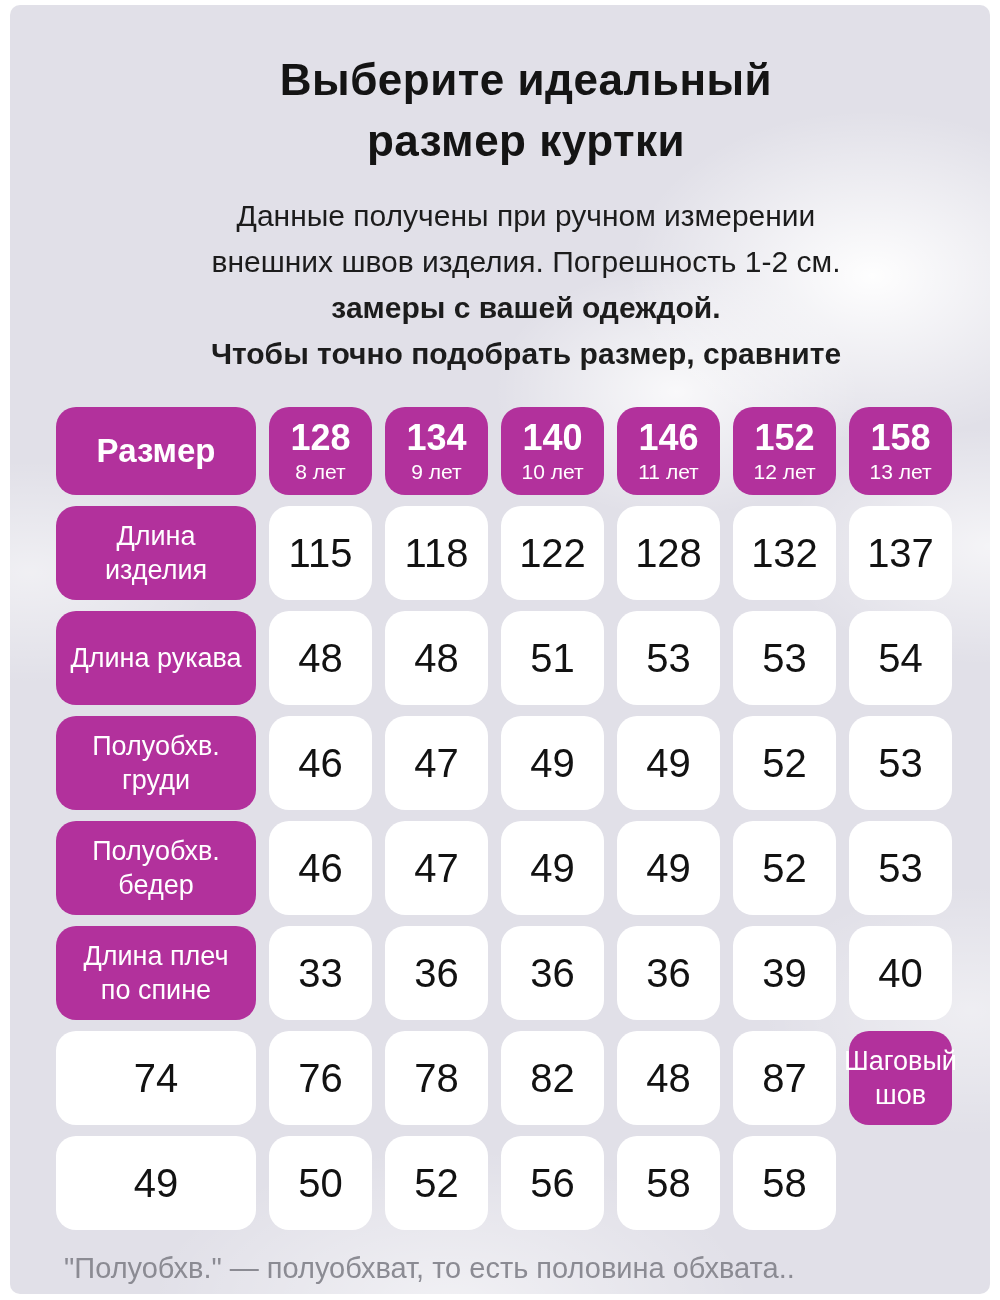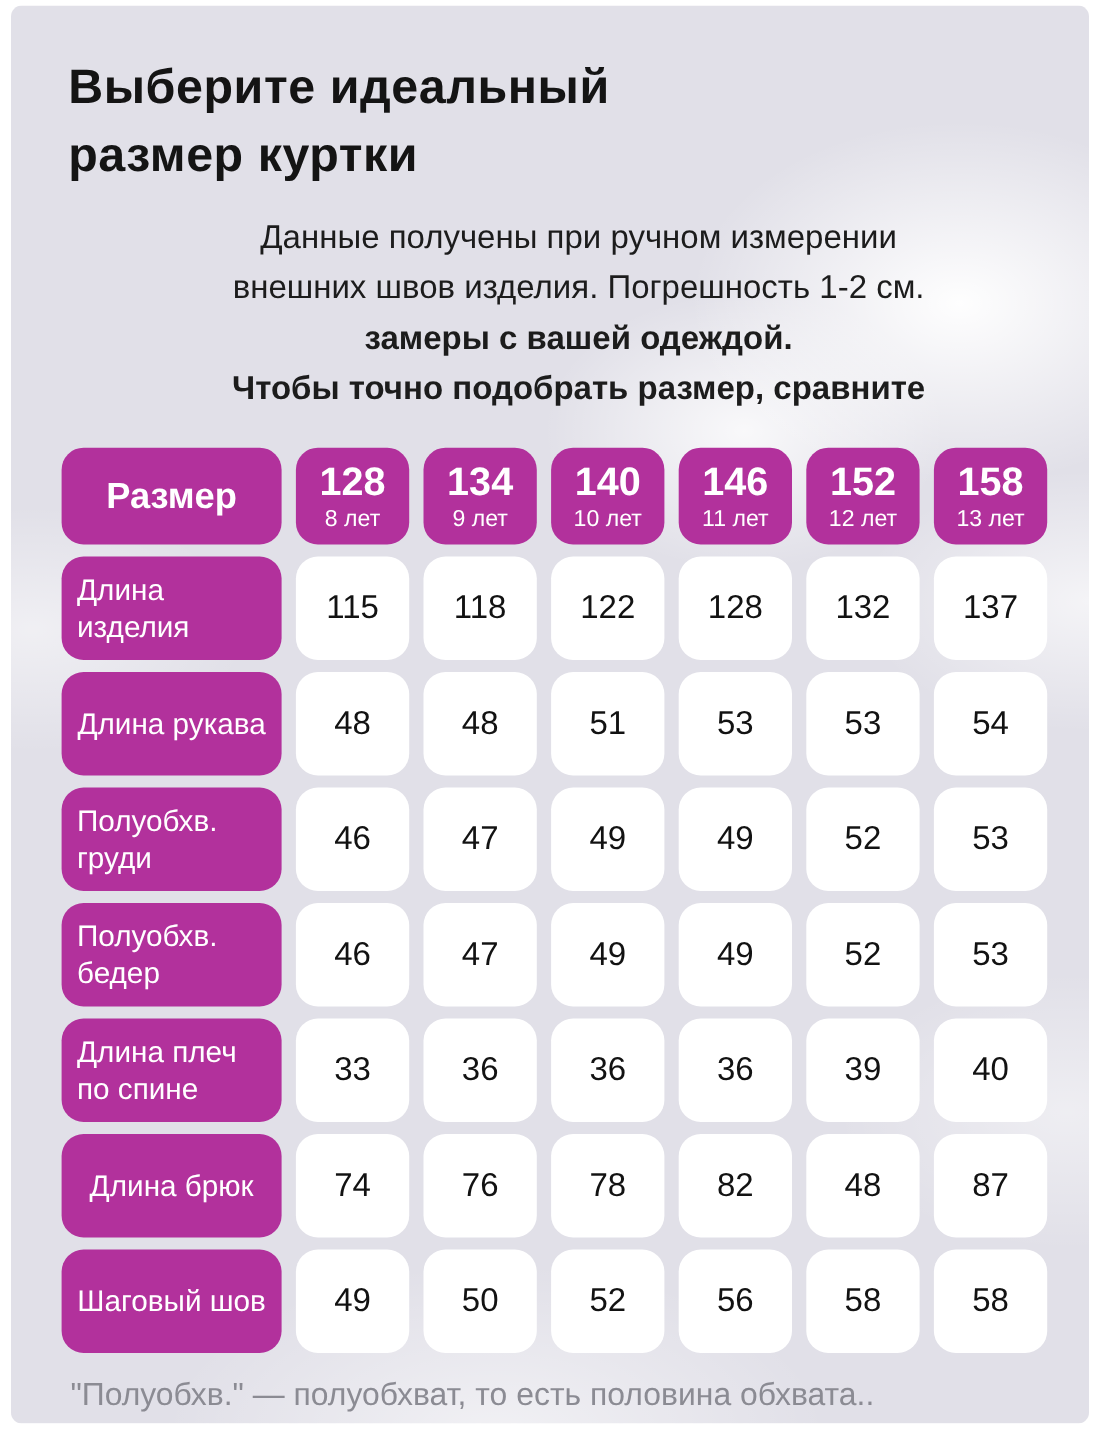--- a/index.html
+++ b/index.html
@@ -31,20 +31,21 @@
       radial-gradient(ellipse 300px 180px at 98% 78%, rgba(255,255,255,0.45), rgba(255,255,255,0) 70%);
     padding: 44px 0 0 42px;
   }
   .title {
     color: #141414;
     font-size: 44px;
     font-weight: 800;
     line-height: 61px;
     letter-spacing: 0.5px;
     margin: 0 0 22px 10px;
+    text-align: center;
   }
   .intro {
     color: #1c1c1c;
     font-size: 30px;
     line-height: 46px;
     margin: 0 0 30px 10px;
     text-align: center;
   }
   .intro .b { font-weight: 800; }
 
@@ -54,41 +55,42 @@
     grid-template-rows: 88px repeat(7, 94px);
     gap: 11px 13px;
     width: 896px;
     margin-left: 4px;
   }
   .cell {
     border-radius: 20px;
     display: flex;
     align-items: center;
     justify-content: center;
+    text-align: center;
   }
   .hdr {
     background: var(--accent, #b2319c);
     color: #ffffff;
   }
   .corner { font-size: 33px; font-weight: 700; }
   .size-box { flex-direction: column; line-height: 1.05; }
   .size-num { font-size: 36px; font-weight: 800; }
   .size-age { font-size: 21px; font-weight: 400; margin-top: 4px; }
   .label-cell {
     background: var(--accent, #b2319c);
     color: #ffffff;
     font-size: 27px;
     line-height: 34px;
     padding: 4px 14px;
     box-sizing: border-box;
   }
   .value-cell {
     background: #ffffff;
     color: #121212;
-    font-size: 30px;
+    font-size: 40px;
     font-weight: 500;
   }
   .footnote {
     color: var(--footnote, #8b8b93);
     font-size: 29px;
     margin: 22px 0 0 12px;
   }
 </style>
 </head>
 <body>
@@ -162,21 +164,20 @@
         <div class="cell value-cell">49</div>
         <div class="cell value-cell">52</div>
         <div class="cell value-cell">53</div>
         <div class="cell label-cell">Длина плеч по спине</div>
         <div class="cell value-cell">33</div>
         <div class="cell value-cell">36</div>
         <div class="cell value-cell">36</div>
         <div class="cell value-cell">36</div>
         <div class="cell value-cell">39</div>
         <div class="cell value-cell">40</div>
-        <div class="cell label-cell">Длина брюк</div>
         <div class="cell value-cell">74</div>
         <div class="cell value-cell">76</div>
         <div class="cell value-cell">78</div>
         <div class="cell value-cell">82</div>
         <div class="cell value-cell">48</div>
         <div class="cell value-cell">87</div>
         <div class="cell label-cell">Шаговый шов</div>
         <div class="cell value-cell">49</div>
         <div class="cell value-cell">50</div>
         <div class="cell value-cell">52</div>

